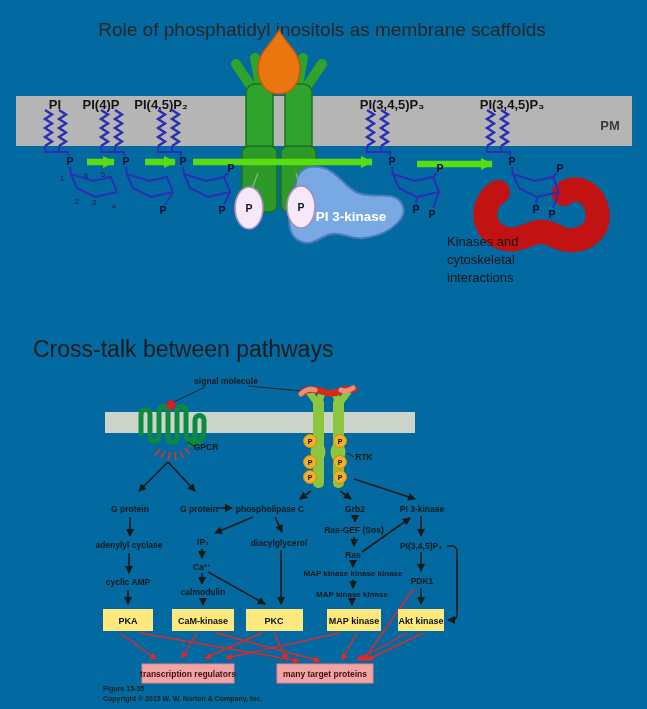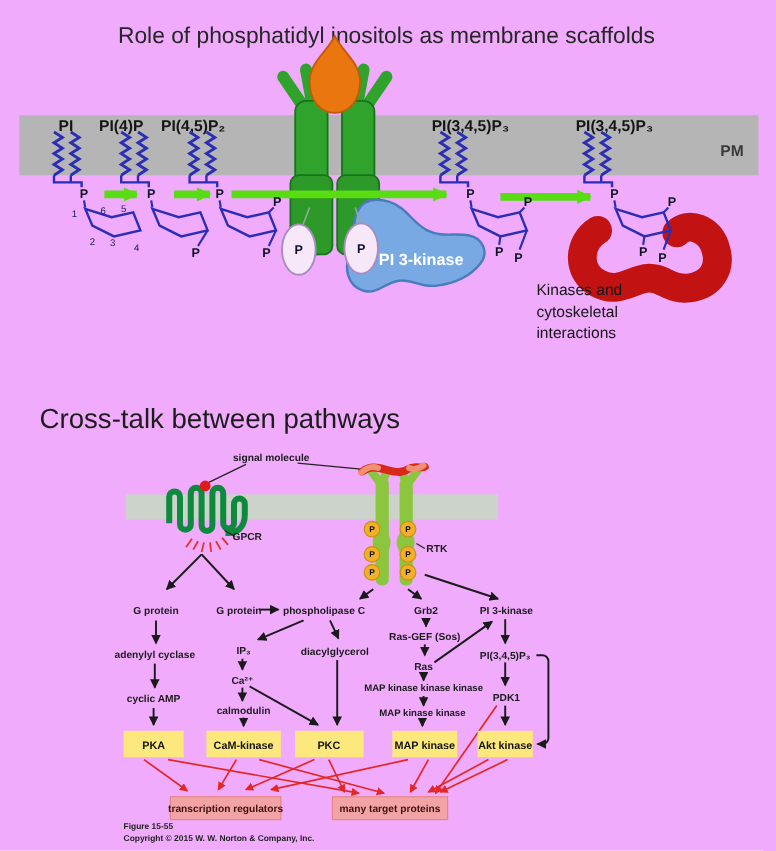--- a/index.html
+++ b/index.html
@@ -1,16 +1,16 @@
 <!DOCTYPE html>
 <html><head>
 <meta charset="utf-8">
 <style>
   html,body{margin:0;padding:0;background:#fff;}
-  #stage{position:relative;width:647px;height:709px;background:#f0abfc;overflow:hidden;
+  #stage{position:relative;width:647px;height:709px;background:#0369a1;overflow:hidden;
          font-family:"Liberation Sans","DejaVu Sans",sans-serif;text-decoration:underline;}
   svg{position:absolute;left:0;top:0;}
   text{font-family:"Liberation Sans","DejaVu Sans",sans-serif;}
   .t-title1{font-size:19px;font-weight:500;fill:#262626;text-anchor:middle;}
   .t-title2{font-size:23px;font-weight:500;fill:#1c1c1c;}
   .t-lipid{font-size:13px;font-weight:600;fill:#141414;text-anchor:middle;}
   .t-pm{font-size:13px;font-weight:600;fill:#3a3a3a;text-anchor:middle;}
   .t-p{font-size:10.5px;font-weight:600;fill:#101028;text-anchor:middle;}
   .t-num{font-size:8px;font-weight:400;fill:#20204a;text-anchor:middle;}
   .t-ann{font-size:13px;font-weight:400;fill:#161616;}

